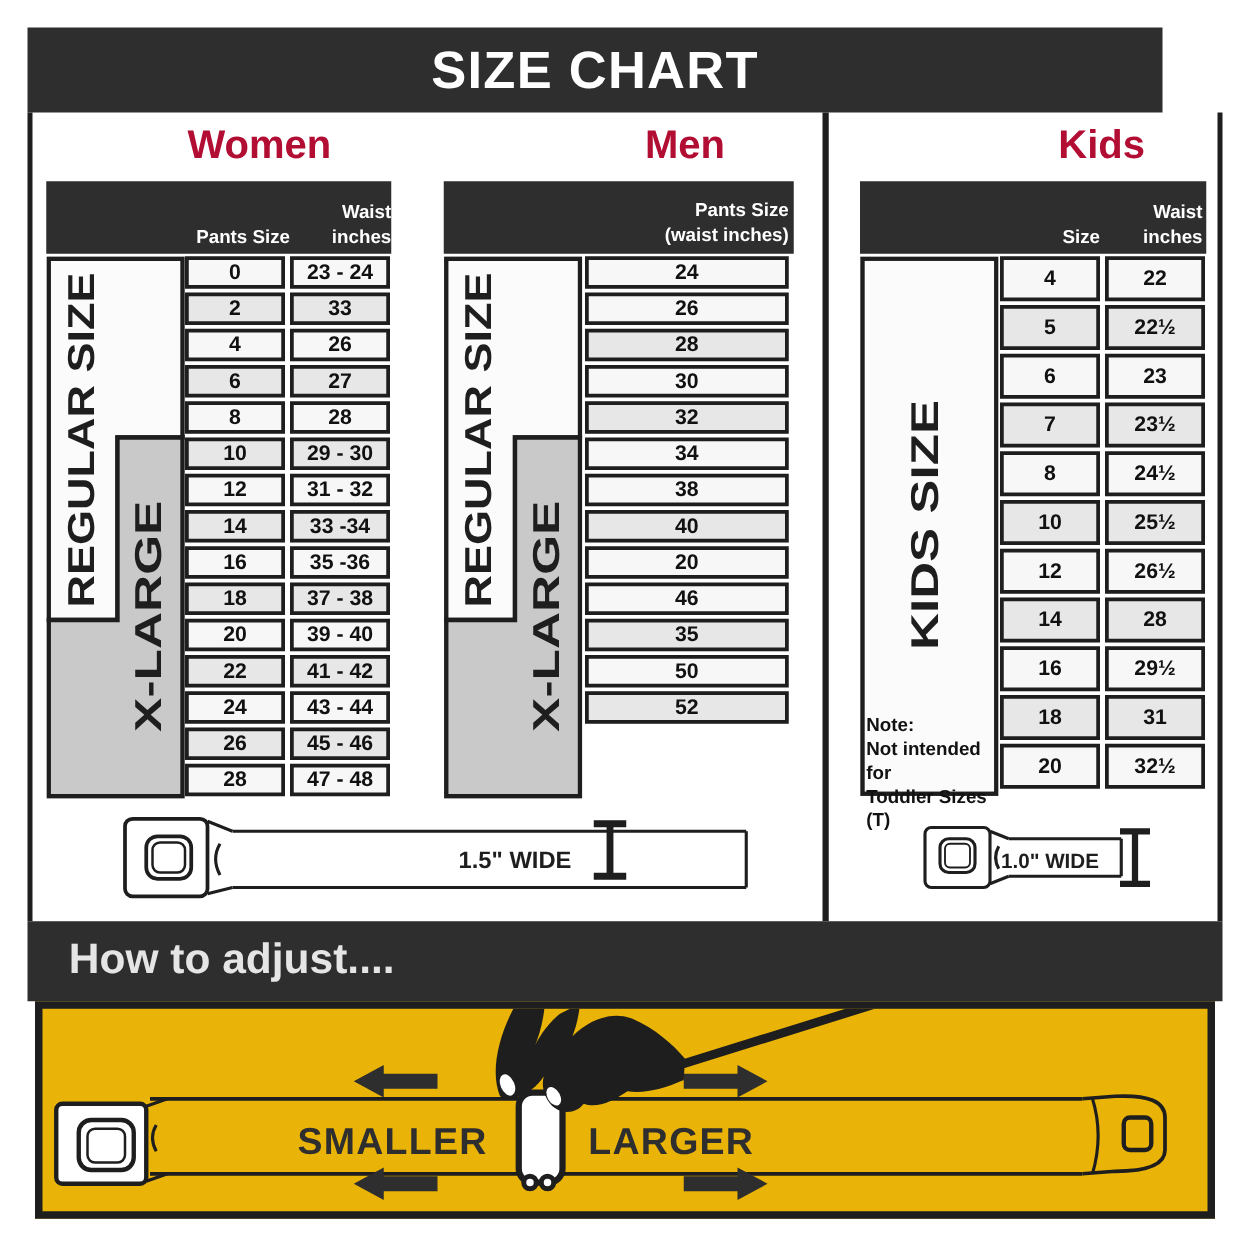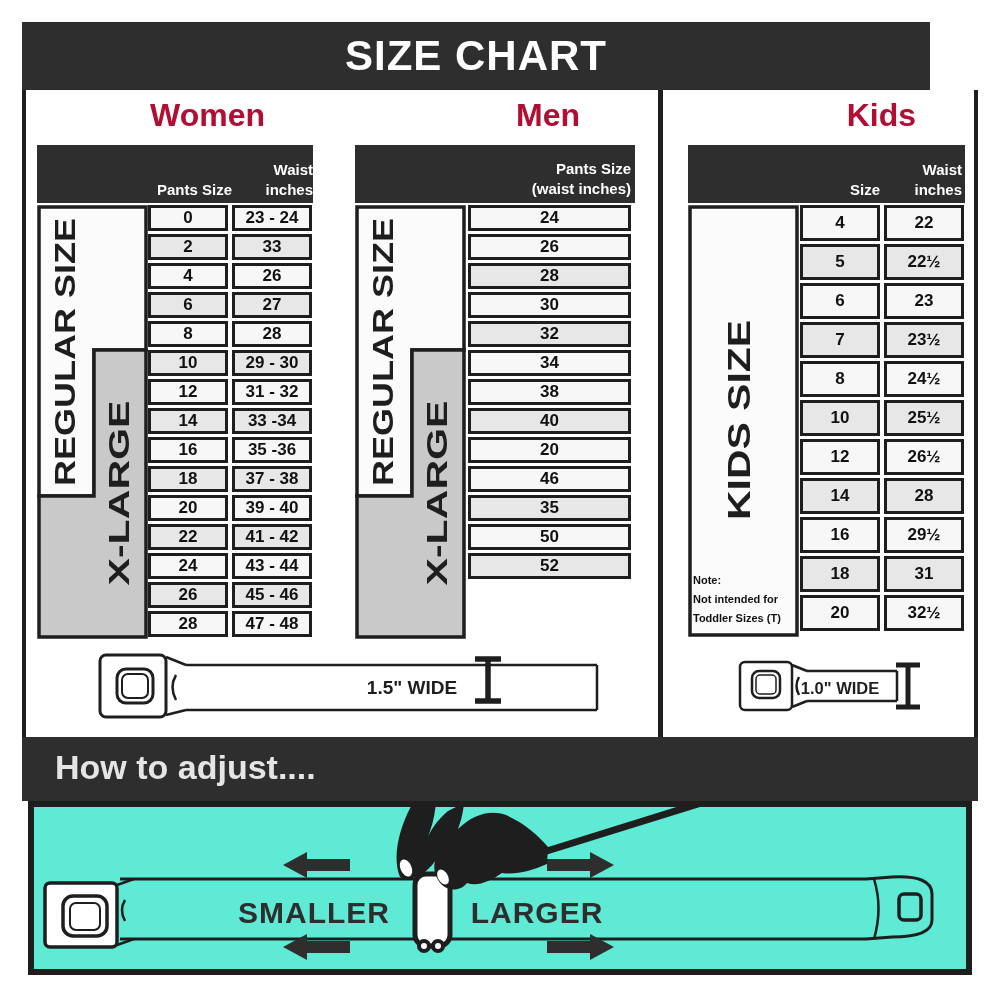--- a/index.html
+++ b/index.html
@@ -20,26 +20,26 @@
   
   .tbl{position:absolute;}
   .thead{position:absolute;left:0;top:0;right:0;height:58px;background:var(--ink);color:#fff;}
   .thl{position:absolute;text-align:right;font-size:15px;font-weight:bold;line-height:20px;}
   .grid{position:absolute;display:grid;column-gap:4px;row-gap:3px;}
   .cell{height:26px;box-sizing:border-box;border:3px solid var(--line);background:var(--rowA);
         font-size:17px;font-weight:bold;text-align:center;line-height:19px;}
   .cell.shaded{background:var(--rowB);}
   #kids-grid .cell{height:36px;line-height:29px;}
   .band-svg{position:absolute;left:0;top:60px;}
-  .note{position:absolute;left:5px;top:426px;width:106px;font-size:11px;font-weight:bold;line-height:19px;color:#111;}
+  .note{position:absolute;left:5px;top:426px;width:106px;font-size:15px;font-weight:bold;line-height:19px;color:#111;}
   
   .adjust-band{left:22px;top:737px;width:956px;height:64px;background:var(--ink);}
   .adjust-title{position:absolute;left:33px;top:11px;font-size:34px;font-weight:bold;color:#e5e5e5;}
   .adjust-panel{left:28px;top:801px;width:944px;height:174px;border:6px solid var(--line);
-                box-sizing:border-box;background:#5eead4;}
+                box-sizing:border-box;background:#eab308;}
   svg text{font-family:"Liberation Sans",sans-serif;}
 </style>
 </head>
 <body>
 
 <div class="canvas">
 
   <div class="abs banner">
     <span>SIZE CHART</span>
   </div>

